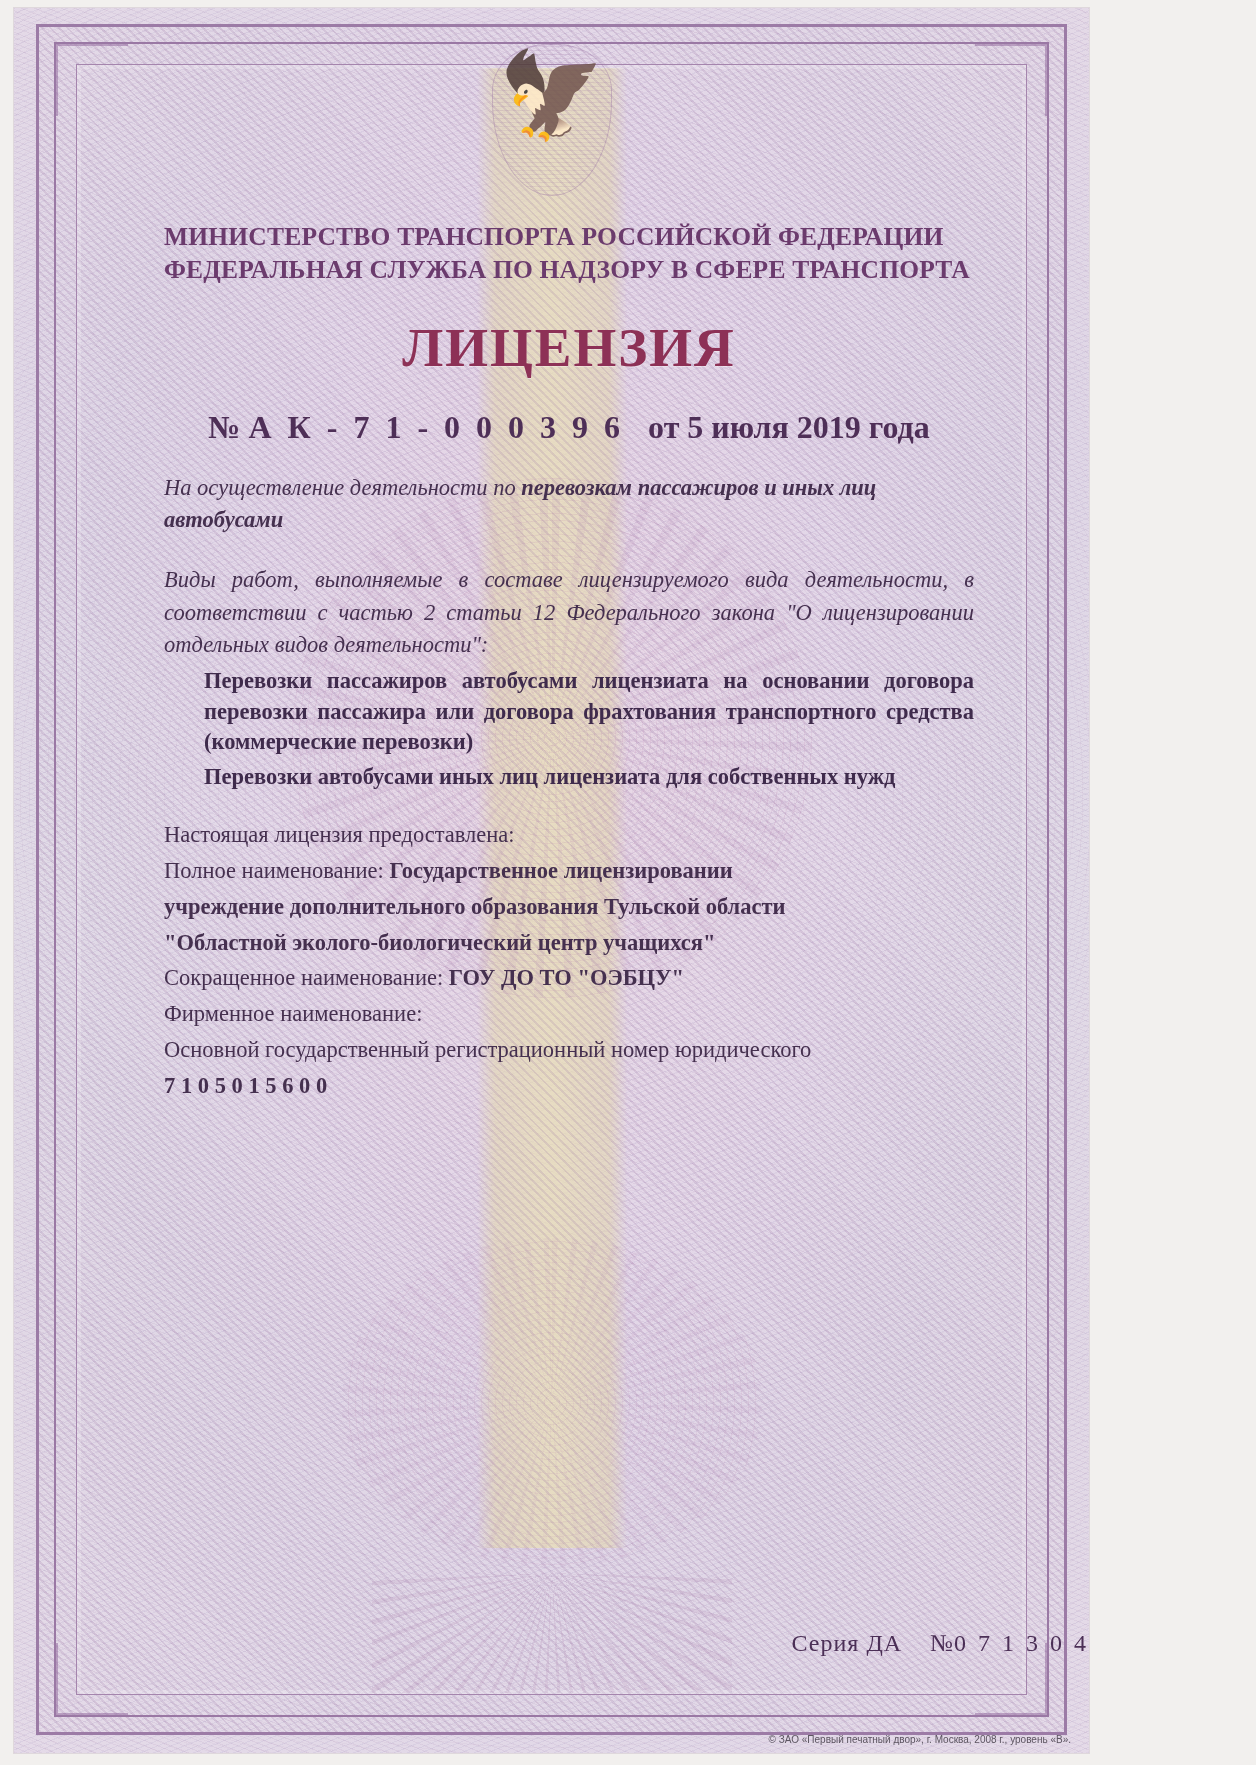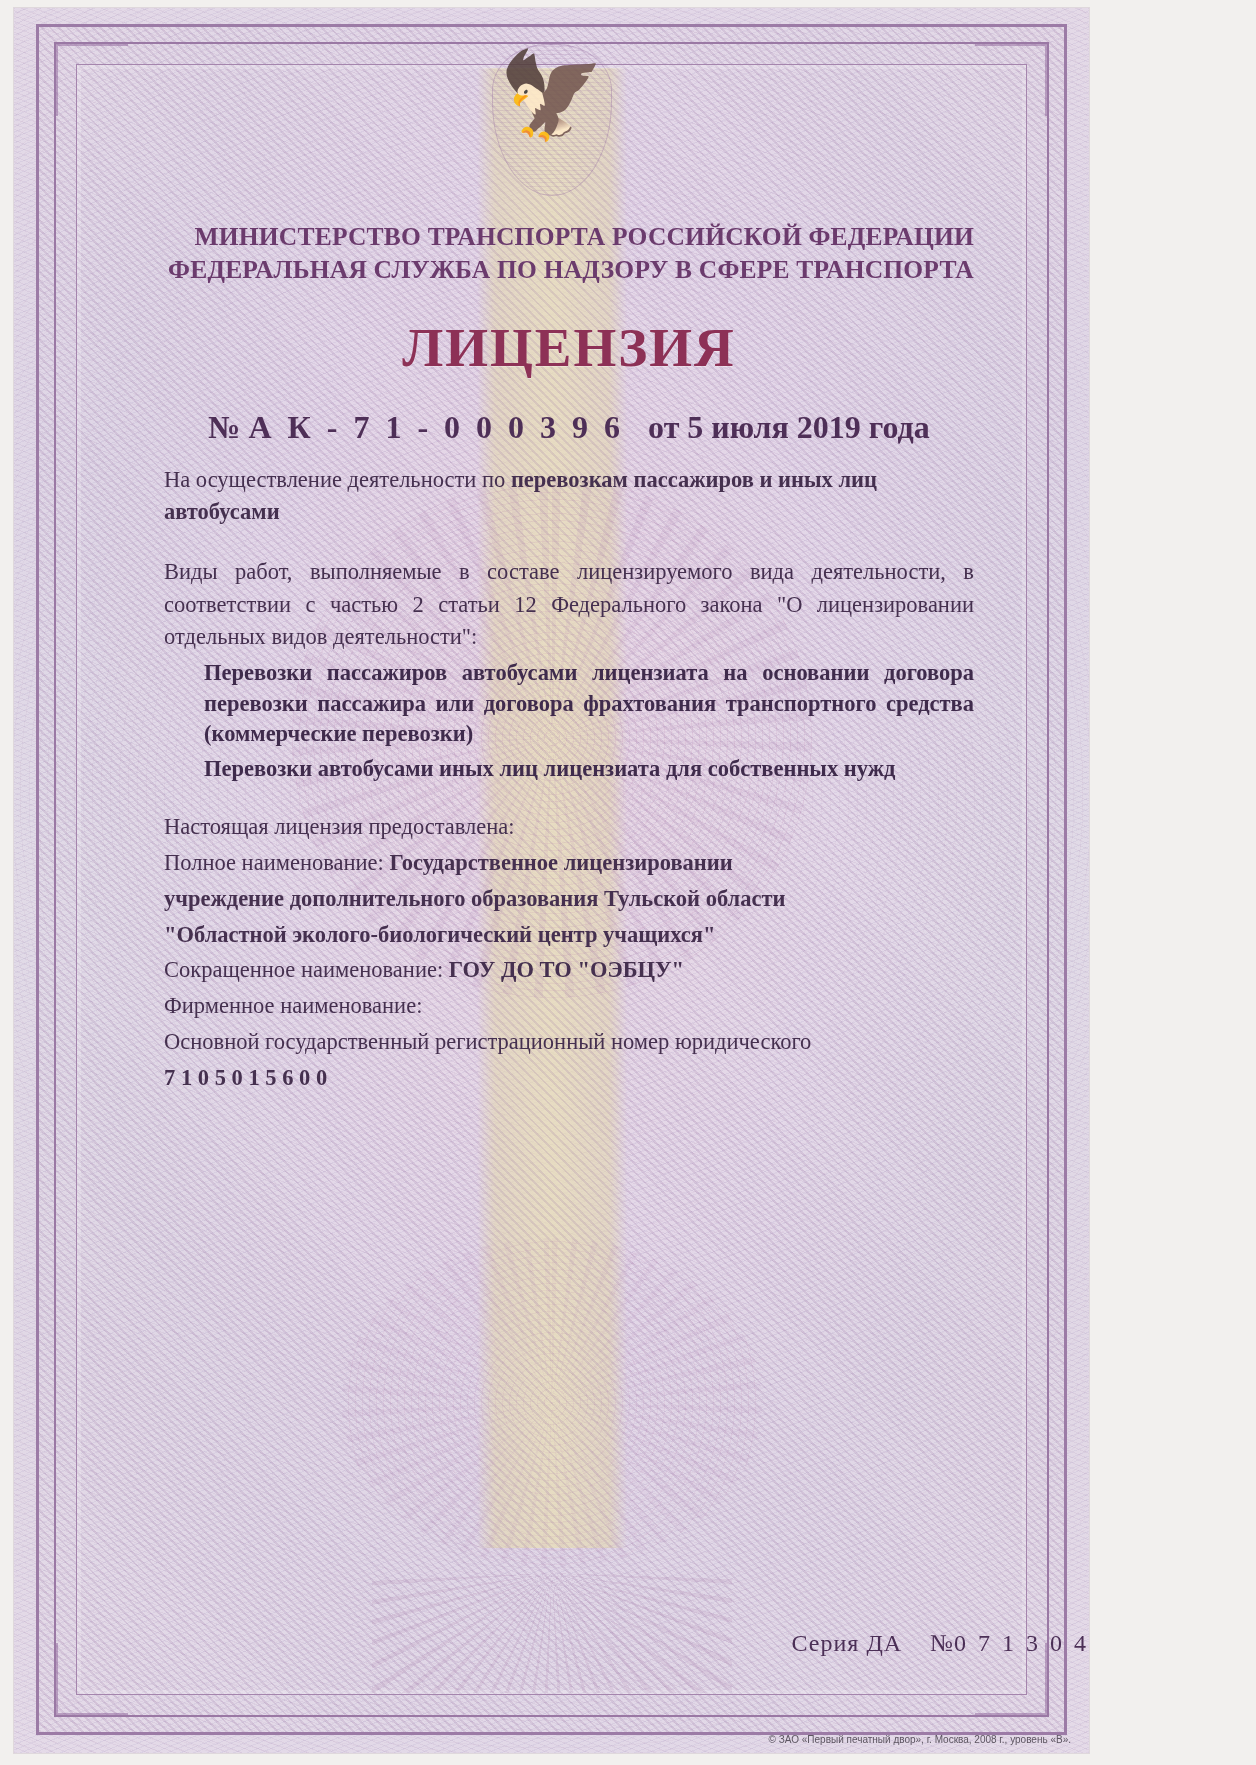--- a/index.html
+++ b/index.html
@@ -141,21 +141,21 @@
   
   .content {
     position: absolute;
     left: 150px;
     top: 212px;
     width: 810px;
     color: #5b3b63;
   }
 
   .ministry {
-    text-align: right;
+    text-align: left;
     font-weight: bold;
     font-size: 25.5px;
     letter-spacing: .2px;
     line-height: 1.30;
     color: #6b3b6d;
   }
 
   .title {
     text-align: center;
     margin-top: 30px;
@@ -170,33 +170,35 @@
     text-align: center;
     margin-top: 30px;
     font-size: 32px;
     font-weight: bold;
     color: #4e2f57;
   }
   .number-line .serial { letter-spacing: 4px; }
   .number-line .datepart { margin-left: 16px; letter-spacing: 0px; }
 
   .para {
-    margin-top: 18px;
+    margin-top: 26px;
     font-size: 22.5px;
     line-height: 1.42;
     color: #45304f;
+    font-style: italic;
   }
   .b { font-weight: bold; }
 
   .works-intro {
     margin-top: 28px;
     font-size: 22.5px;
     line-height: 1.45;
     text-align: justify;
     color: #45304f;
+    font-style: italic;
   }
 
   .work-item {
     margin-top: 4px;
     padding-left: 40px;
     font-size: 22.5px;
     font-weight: bold;
     line-height: 1.36;
     text-align: justify;
     color: #3f2b4c;

